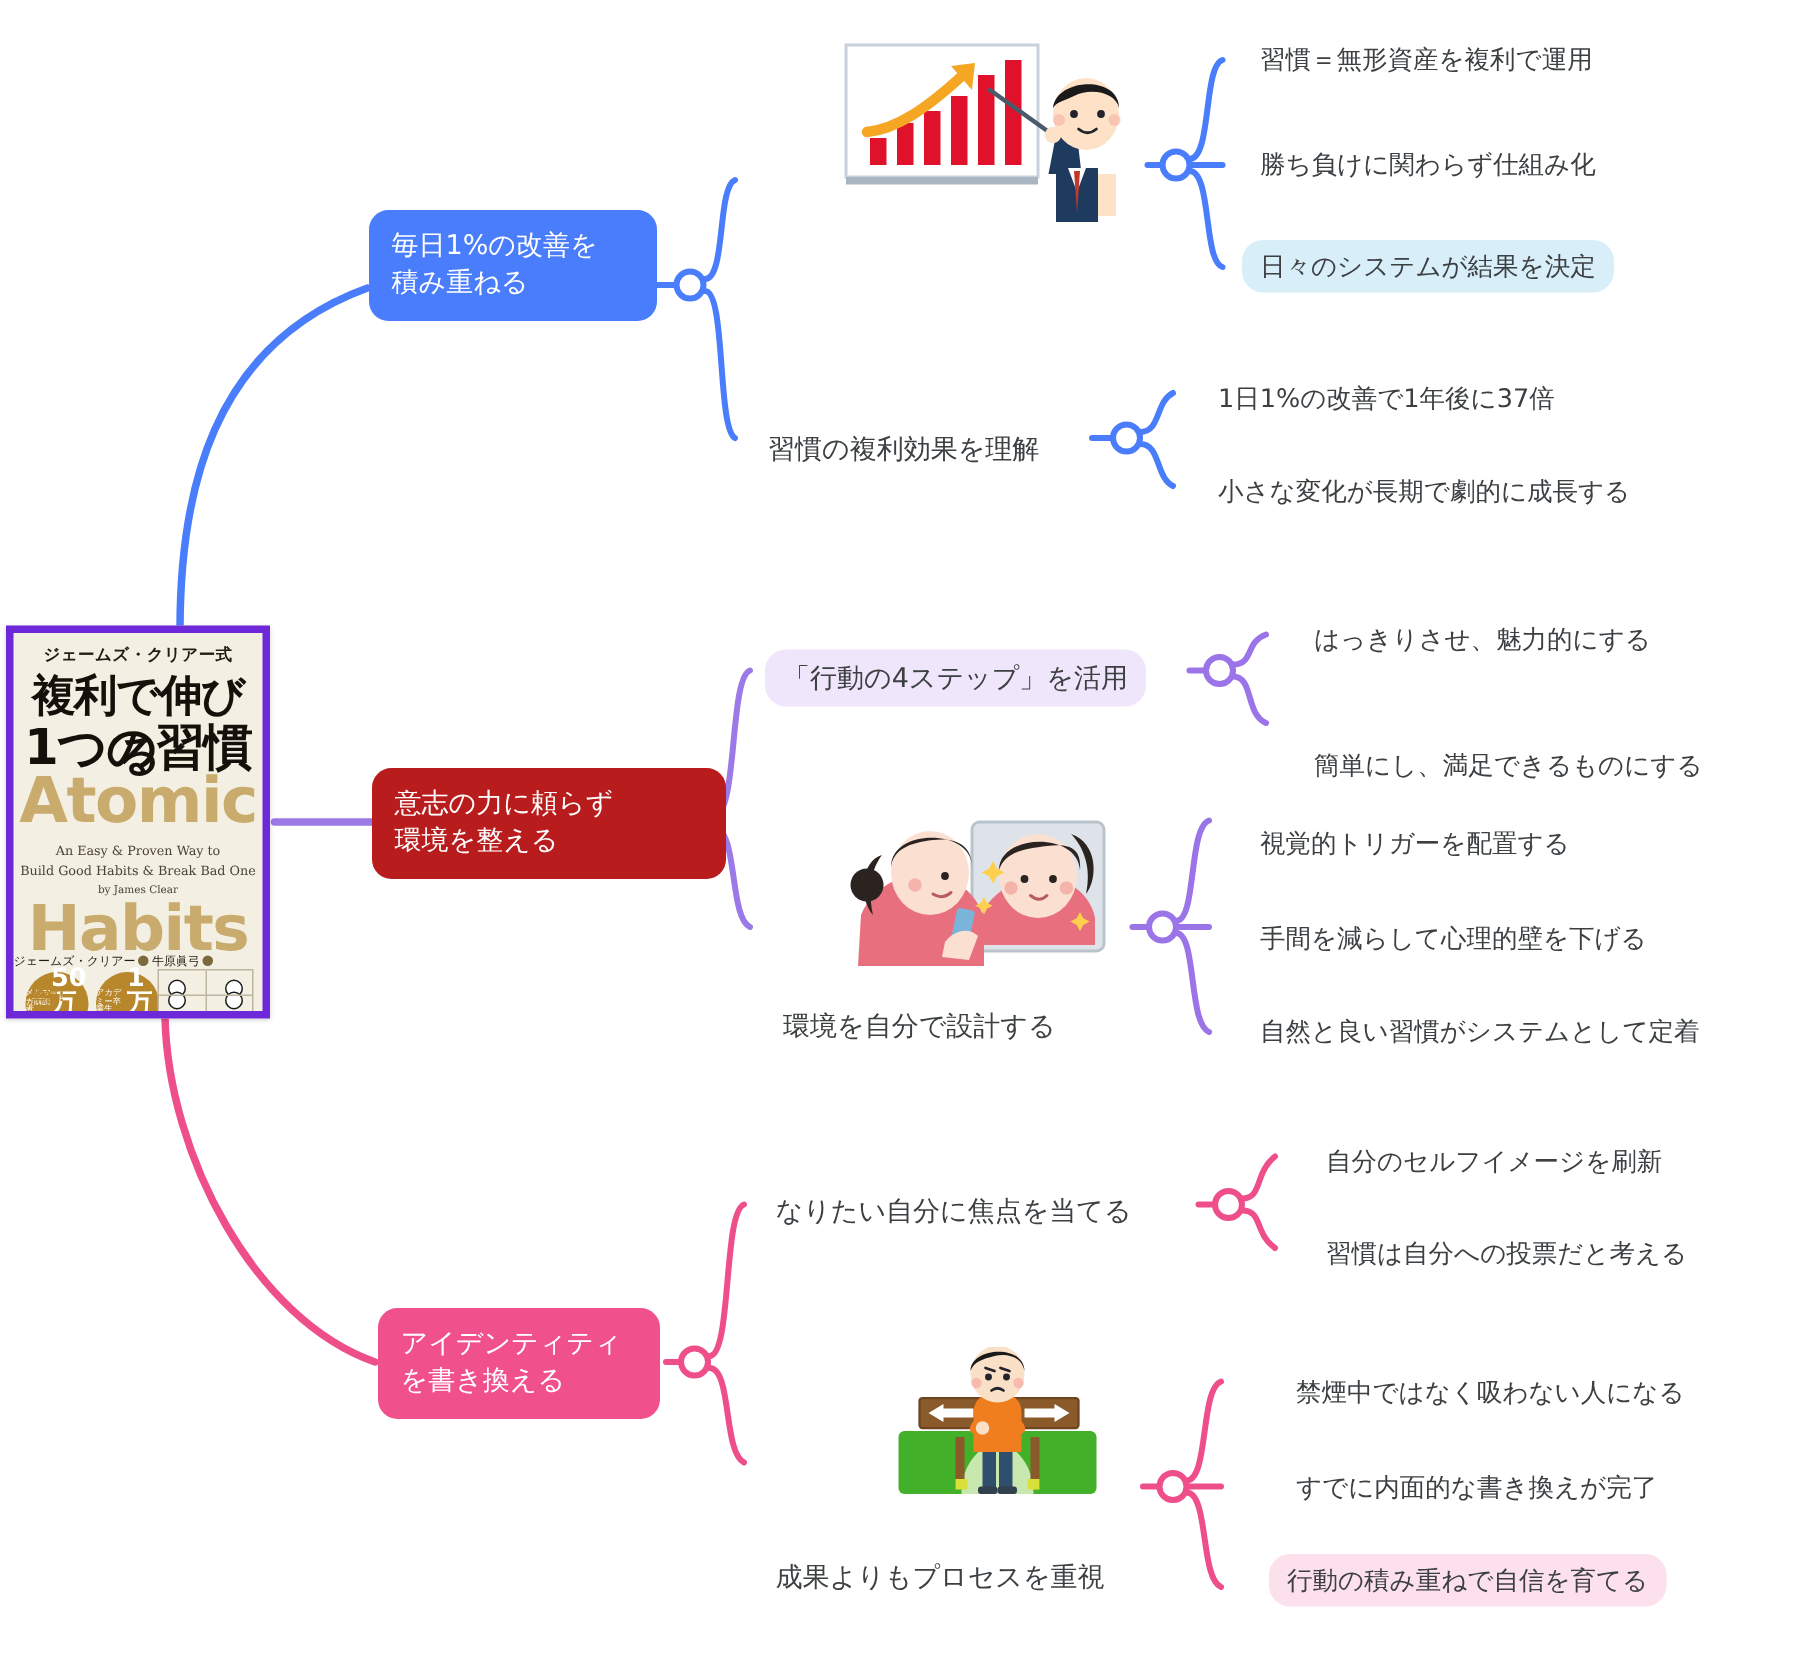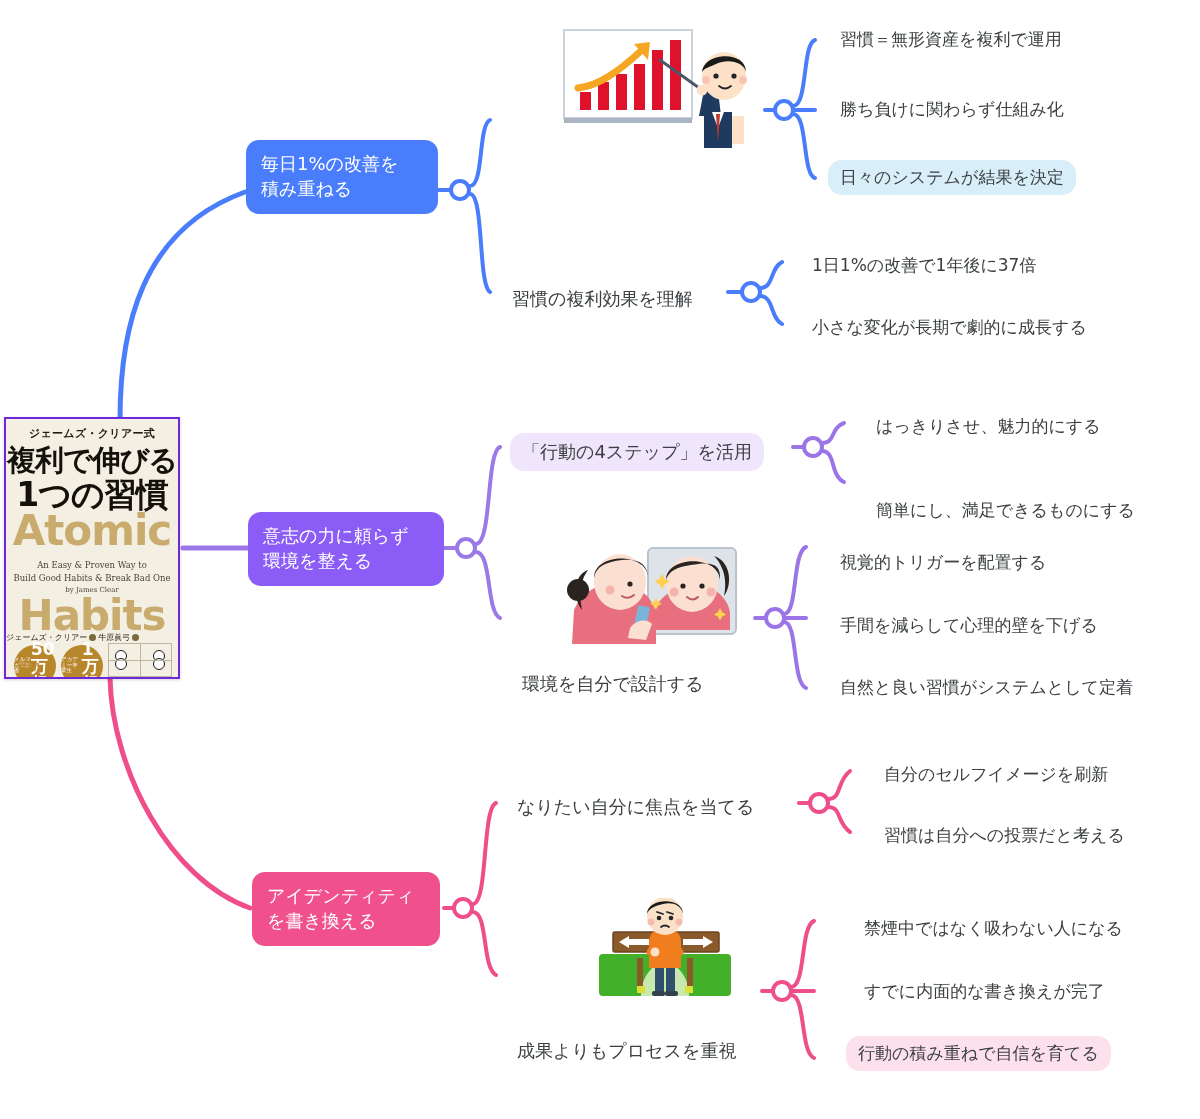--- a/index.html
+++ b/index.html
@@ -20,21 +20,21 @@
     left: 0; top: 0;
     width: 1200px; height: 1119px;
     pointer-events: none;
   }
   
   .book {
     position: absolute;
     left: 4px; top: 417px;
     width: 176px; height: 262px;
     background: #f3efe2;
-    border: 2px solid #6d28d9;
+    border: 5px solid #6d28d9;
     box-shadow: 0 1px 3px rgba(0,0,0,.18);
     overflow: hidden;
   }
   .bk-sub {
     position: absolute; top: 7px; left: 0; width: 100%;
     text-align: center;
     font-size: 11px; font-weight: bold; color: #221c12;
     letter-spacing: .3px;
   }
   .bk-l1 {
@@ -236,21 +236,21 @@
       <div class="face" style="right:6px;top:6px"></div>
       <div class="face" style="left:6px;bottom:6px"></div>
       <div class="face" style="right:6px;bottom:6px"></div>
     </div>
     <div class="bk-kofuku">幸福!</div>
   </div>
 
   <div class="main-node" style="left:246px;top:140px;width:192px;background:#4a7dfb">毎日1%の改善を
 積み重ねる</div>
 
-  <div class="main-node" style="left:248px;top:512px;width:196px;background:#8b5cf6">意志の力に頼らず
+  <div class="main-node" style="left:248px;top:512px;width:236px;background:#b91c1c">意志の力に頼らず
 環境を整える</div>
 
   <div class="main-node" style="left:252px;top:872px;width:188px;background:#f0508c">アイデンティティ
 を書き換える</div>
 
   <div class="illus" style="left:556px;top:24px">
     <svg width="210" height="130" viewBox="0 0 210 130" xmlns="http://www.w3.org/2000/svg">
       <rect x="8" y="6" width="128" height="88" fill="#ffffff" stroke="#c9d2da" stroke-width="2"></rect>
       <rect x="8" y="94" width="128" height="5" fill="#a9b6c2"></rect>
       <rect x="24" y="68" width="11" height="18" fill="#e0112b"></rect>

